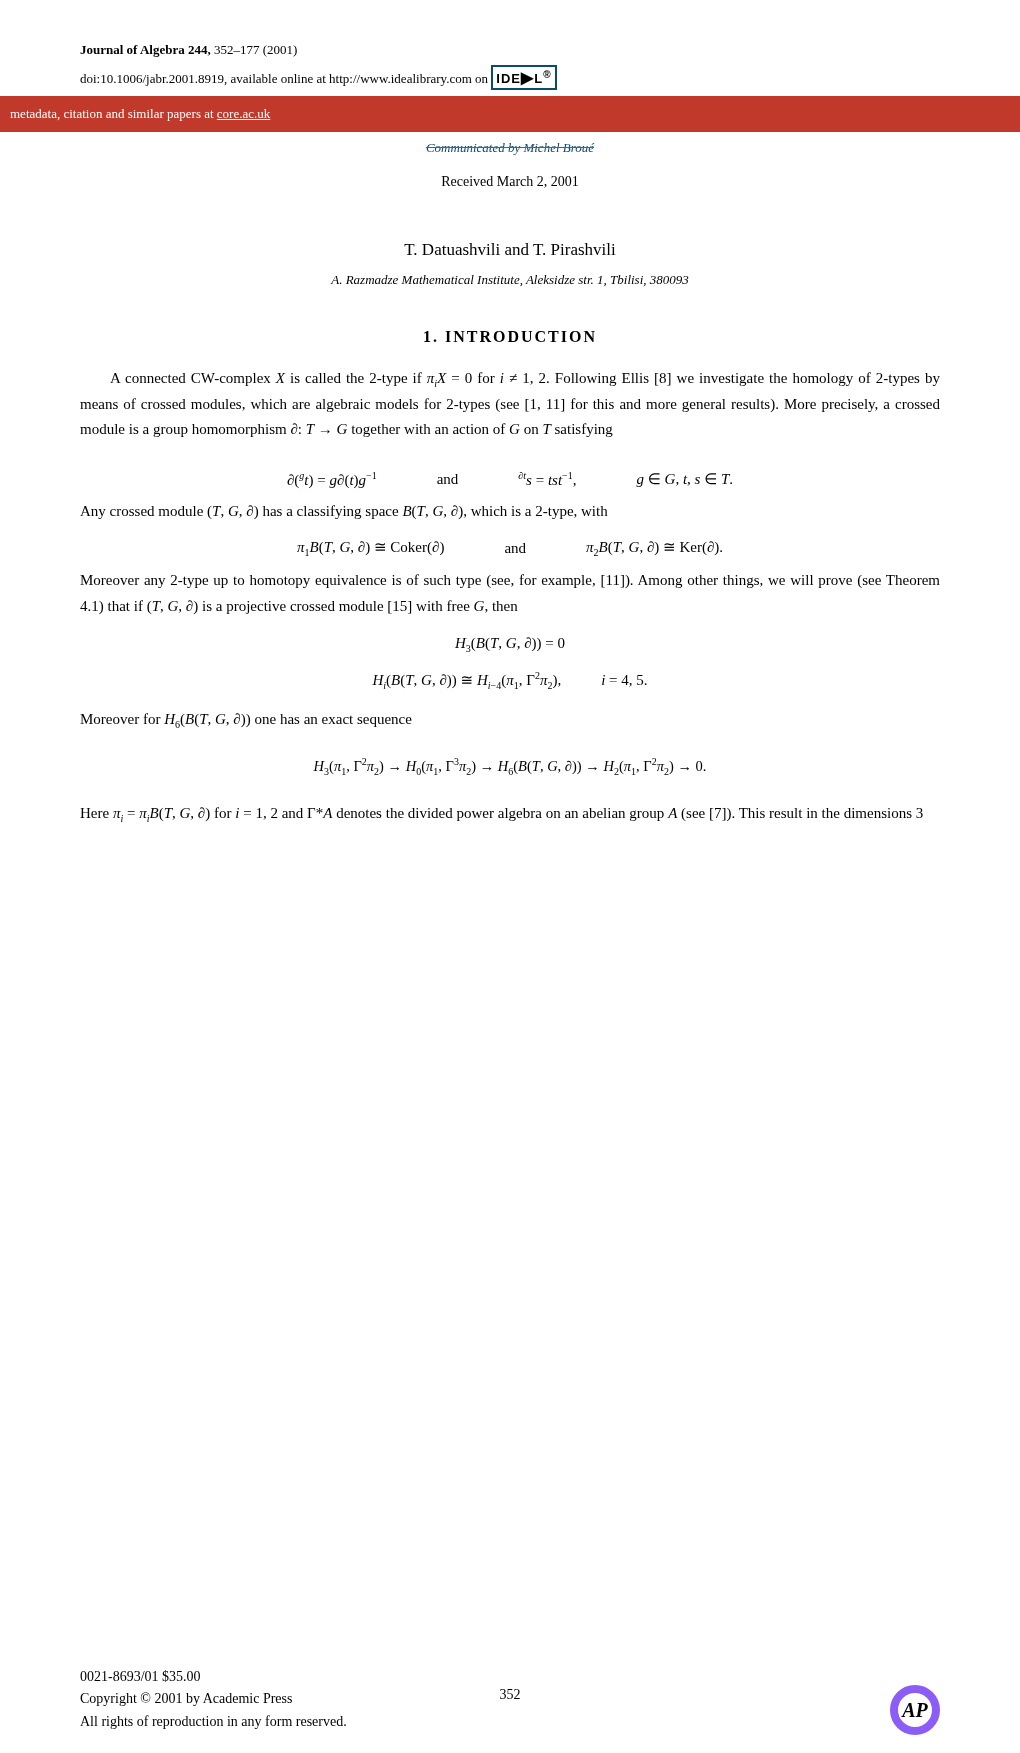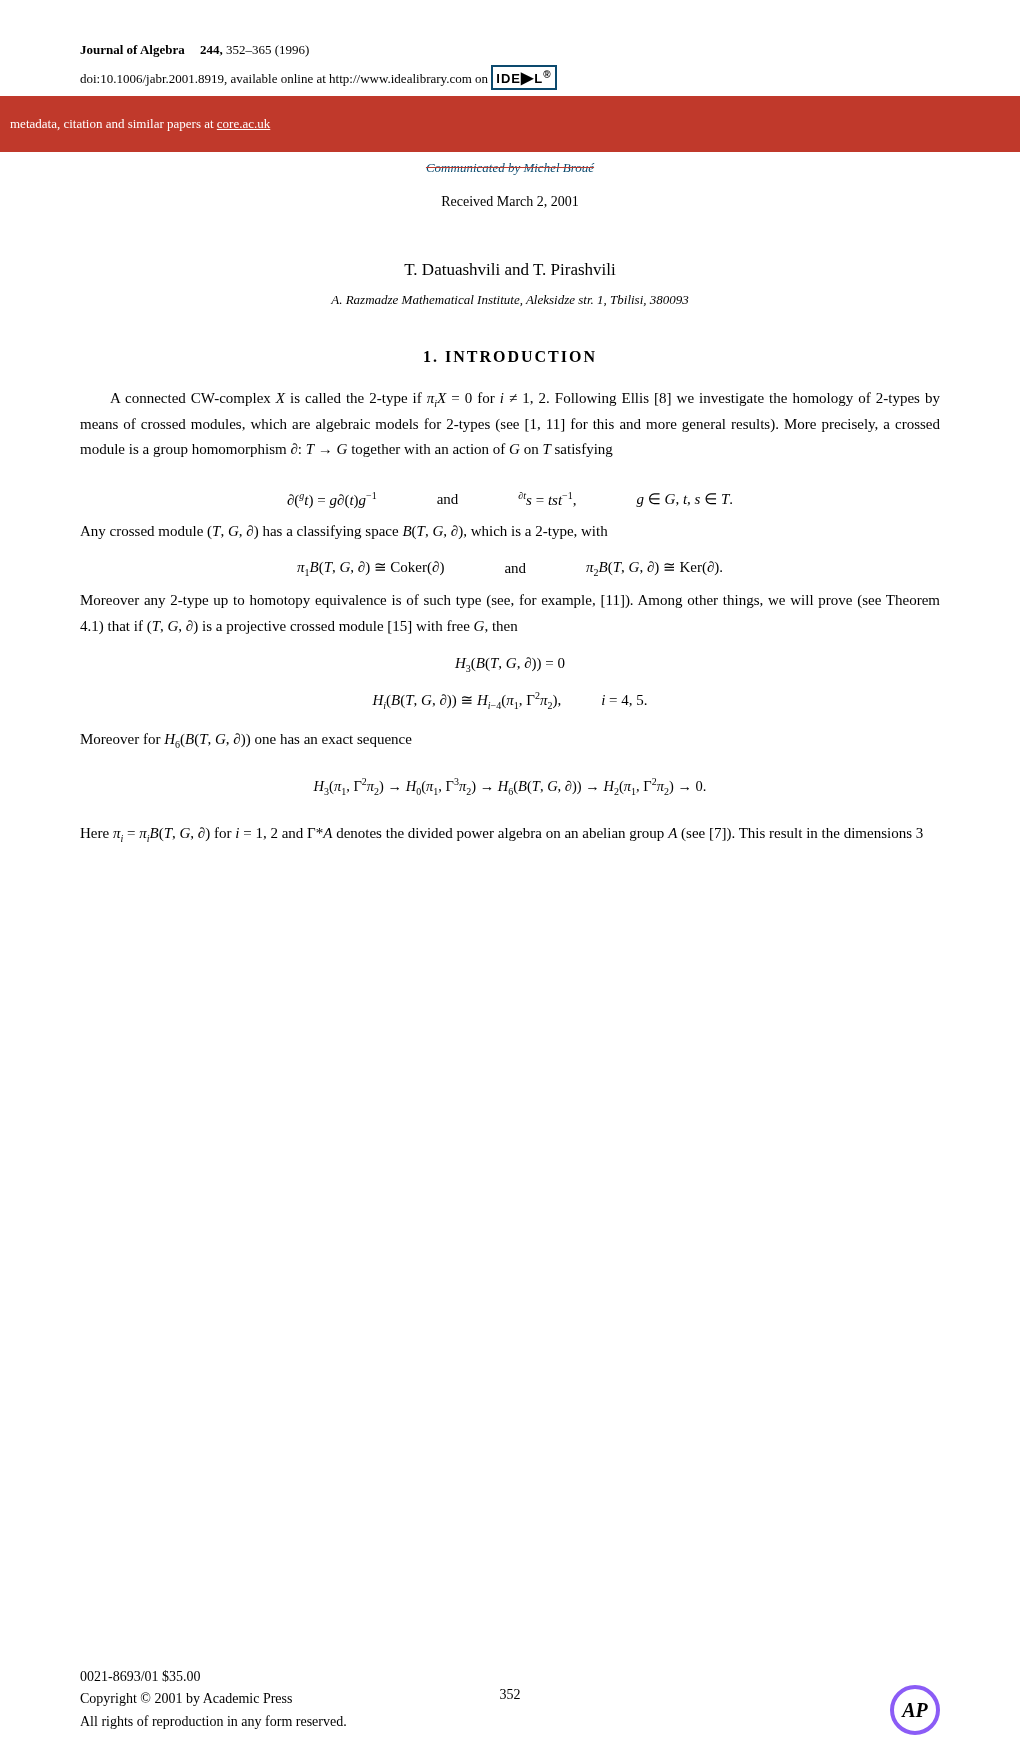--- a/index.html
+++ b/index.html
@@ -40,21 +40,21 @@
       font-size: 13px;
       border: 2px solid #0c4a6e;
       padding: 1px 3px;
       letter-spacing: 1px;
     }
 
     .core-banner {
       background-color: #c0392b;
       color: #fff;
       font-size: 13px;
-      padding: 20px 10px;
+      padding: 10px 10px;
       margin: 6px -80px;
       width: calc(100% + 160px);
     }
 
     .core-banner a {
       color: #fff;
       text-decoration: underline;
     }
 
     .communicated {
@@ -152,21 +152,21 @@
       font-size: 14px;
       line-height: 1.6;
     }
 
     .ap-logo {
       position: absolute;
       bottom: 18px;
       right: 80px;
       width: 50px;
       height: 50px;
-      border: 4px solid #8b5cf6;
+      border: 8px solid #8b5cf6;
       border-radius: 50%;
       display: flex;
       align-items: center;
       justify-content: center;
       font-size: 20px;
       font-style: italic;
       font-weight: bold;
       font-family: serif;
     }
 
@@ -183,22 +183,22 @@
       line-height: 1.8;
     }
   </style>
 </head>
 <body>
 
 <div class="page">
 
   <div class="header-meta">
     <span><b>Journal of Algebra</b></span>
-    <span style="font-weight:bold;margin-left:12px;">244,</span>
-    <span>352–365 (1996)</span>
+    <span style="font-weight:bold;">244,</span>
+    <span>352–177 (2001)</span>
   </div>
   <div class="header-doi">
     <span>doi:10.1006/jabr.2001.8919, available online at http://www.idealibrary.com on</span>
     <span class="ideal-logo">IDE<span style="font-size:16px;">▶</span>L<sup>®</sup></span>
   </div>
 
   <div class="core-banner">
     <span>metadata, citation and similar papers at</span>
     <a href="#">core.ac.uk</a>
   </div>

